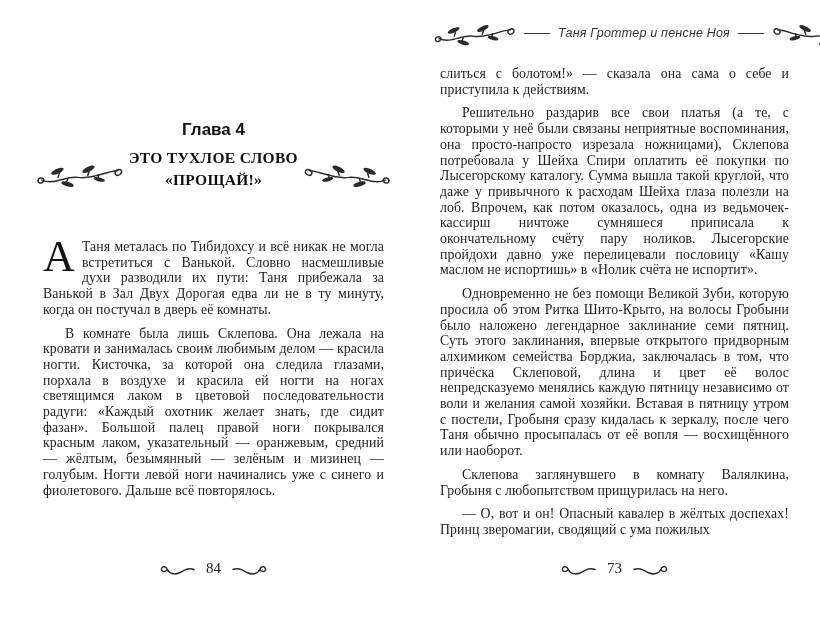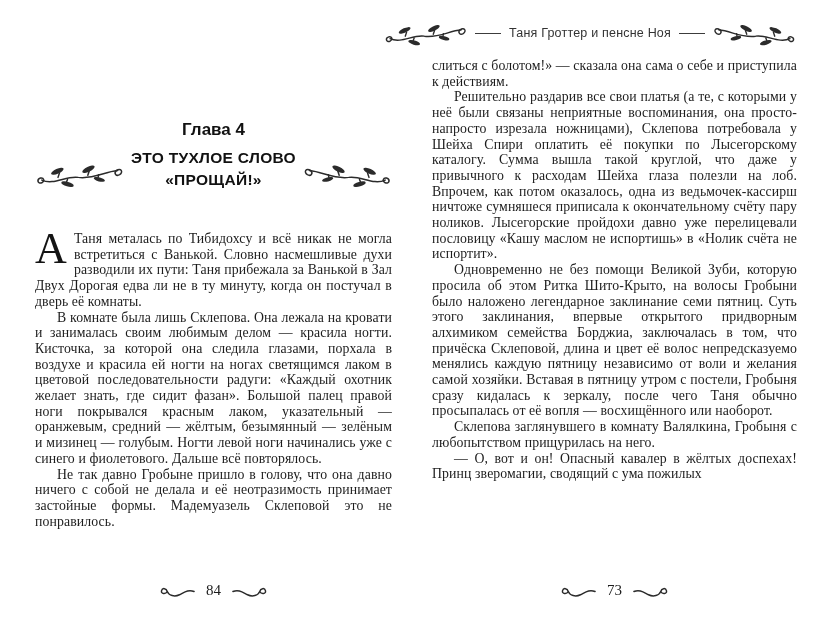--- a/index.html
+++ b/index.html
@@ -5,59 +5,59 @@
   html,body{margin:0;padding:0;}
   body{
     width:820px;height:629px;background:#ffffff;position:relative;
     font-family:"Liberation Serif", serif;color:#1c1c1c;overflow:hidden;
   }
   .page{position:absolute;top:0;height:629px;}
   .page-left{left:35px;width:357px;}
   .page-right{left:432px;width:365px;}
 
   
-  .header-row{margin-top:19px;display:flex;align-items:center;justify-content:flex-end;height:28px;}
+  .header-row{margin-top:19px;display:flex;align-items:center;justify-content:flex-start;height:28px;font-style:italic;}
   .header-rule{height:1px;background:#3c3c3c;width:26px;flex:0 0 auto;margin:0 8px;}
   .running-title{
     font-family:"Liberation Sans", sans-serif;font-size:12.5px;color:#333;
     letter-spacing:.2px;white-space:nowrap;
   }
   .vine{width:84px;height:28px;flex:0 0 auto;}
   .vine svg{width:100%;height:100%;}
   .mirror{transform:scaleX(-1);}
 
   
   .chapter-block{margin-top:120px;text-align:center;}
   .chapter-number{
     font-family:"Liberation Sans", sans-serif;font-weight:bold;font-size:17px;color:#111;
   }
   .chapter-title-row{display:flex;align-items:center;justify-content:space-between;margin-top:7px;}
   .chapter-title-row .vine{width:88px;height:30px;margin-top:10px;}
   .chapter-title{
-    font-family:Liberation Sans, sans-serif;font-weight:bold;font-size:15.5px;color:#111;
+    font-family:Liberation Serif, serif;font-weight:bold;font-size:15.5px;color:#111;
     line-height:22px;letter-spacing:.3px;width:178px;
   }
 
   
   .body-text{
     text-align:justify;font-size:13.8px;line-height:15.7px;letter-spacing:.1px;
     overflow:hidden;
   }
   .page-left .body-text{margin-top:40px;max-height:366px;}
   .page-right .body-text{margin-top:11px;max-height:519px;}
-  .body-text p{margin:0;text-indent:22px;}
+  .body-text p{margin:8px;text-indent:22px;}
   .body-text p.no-indent{text-indent:0;}
   .dropcap{
     float:left;font-size:44px;line-height:31px;padding:2px 7px 0 0;
     font-family:"Liberation Serif", serif;color:#141414;
   }
 
   
   .footer{
-    position:absolute;left:0;right:0;top:582px;
+    position:absolute;left:0;right:0;top:560px;
     display:flex;align-items:center;justify-content:center;gap:11px;
   }
   .page-number{font-size:15px;color:#1c1c1c;}
   .swirl{width:36px;height:13px;}
   .swirl svg{width:100%;height:100%;}
   .svg-defs{position:absolute;width:0;height:0;overflow:hidden;}
 </style>
 </head>
 <body>
 
@@ -102,21 +102,20 @@
           </svg>
       </span>
     </div>
   </div>
 
   <div class="body-text">
     <p class="no-indent">
       <span class="dropcap">А</span><span>Таня металась по Тибидохсу и всё никак не могла встретиться с Ванькой. Словно насмешливые духи разводили их пути: Таня прибежала за Ванькой в Зал Двух Дорогая едва ли не в ту минуту, когда он постучал в дверь её комнаты.</span>
     </p>
     <p>В комнате была лишь Склепова. Она лежала на кровати и занималась своим любимым делом — красила ногти. Кисточка, за которой она следила глазами, порхала в воздухе и красила ей ногти на ногах светящимся лаком в цветовой последовательности радуги: «Каждый охотник желает знать, где сидит фазан». Большой палец правой ноги покрывался красным лаком, указательный — оранжевым, средний — жёлтым, безымянный — зелёным и мизинец — голубым. Ногти левой ноги начинались уже с синего и фиолетового. Дальше всё повторялось.</p>
-    <p>Не так давно Гробыне пришло в голову, что она давно ничего с собой не делала и её неотразимость принимает застойные формы. Мадемуазель Склеповой это не понравилось.</p>
   </div>
 
   <div class="footer">
     <span class="swirl">
       <svg>
           <use href="#swirl"></use>
         </svg>
     </span>
     <span class="page-number">84</span>
     <span class="swirl mirror">

